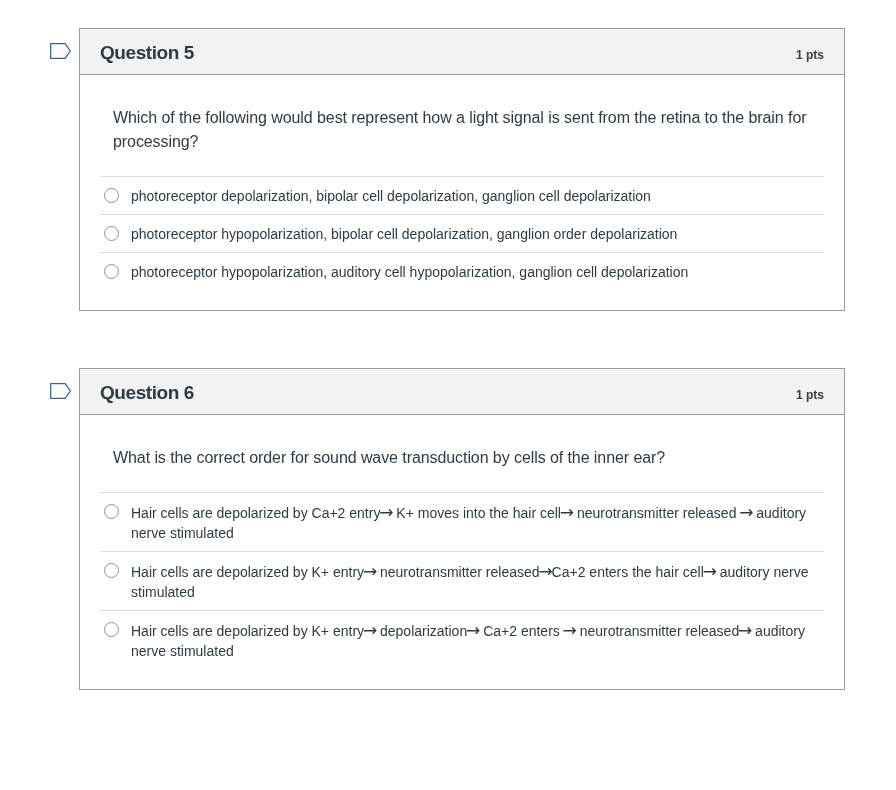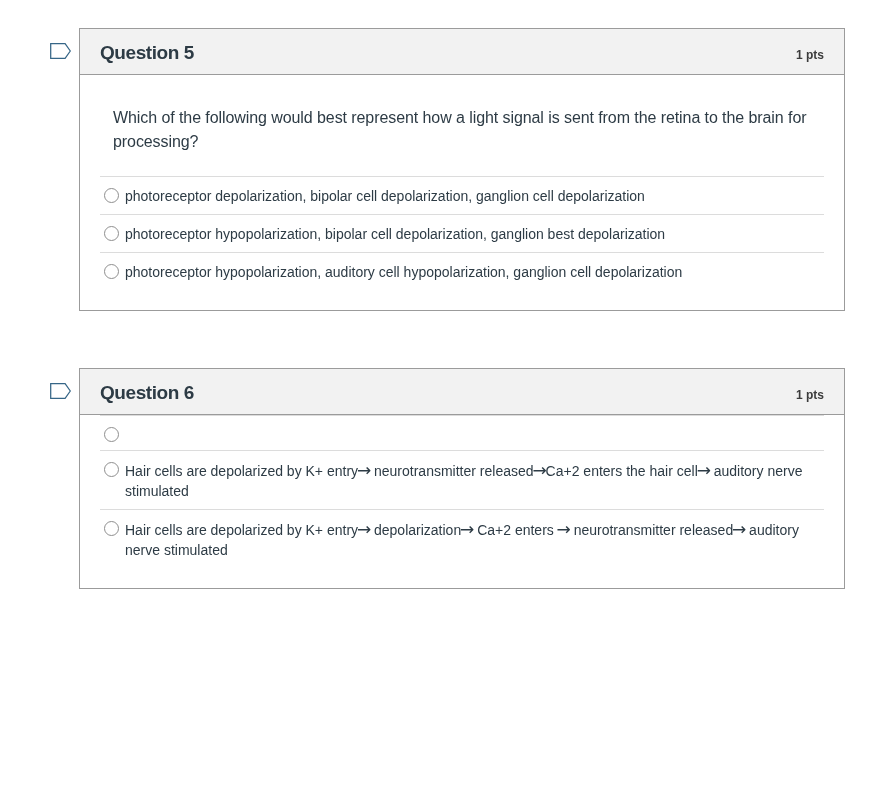--- a/index.html
+++ b/index.html
@@ -91,21 +91,21 @@
   }
   .arrow-glyph {
     font-family: "DejaVu Sans", sans-serif;
     font-size: 17px;
     letter-spacing: 0;
     margin: 0 -1.1px 0 -1.1px;
     position: relative;
     top: -0.5px;
   }
   .answer-text {
-    margin-left: 6px;
+    margin-left: 12px;
     color: #2d3b45;
     font-size: 14px;
     line-height: 20px;
   }
 </style>
 </head>
 <body>
 
 <div class="page">
   <div class="question" id="q0" style="top:28px;">
@@ -118,42 +118,44 @@
     </div>
     <div class="q-body">
       <div class="q-text">Which of the following would best represent how a light signal is sent from the retina to the brain for processing?</div>
       <div class="answers">
         <div class="answer">
           <div class="radio"></div>
           <div class="answer-text">photoreceptor depolarization, bipolar cell depolarization, ganglion cell depolarization</div>
         </div>
         <div class="answer">
           <div class="radio"></div>
-          <div class="answer-text">photoreceptor hypopolarization, bipolar cell depolarization, ganglion best depolarization</div>
+          <div class="answer-text">photoreceptor hypopolarization, bipolar cell depolarization, ganglion order depolarization</div>
         </div>
         <div class="answer">
           <div class="radio"></div>
           <div class="answer-text">photoreceptor hypopolarization, auditory cell hypopolarization, ganglion cell depolarization</div>
         </div>
       </div>
     </div>
   </div>
 
   <div class="question" id="q1" style="top:368px;">
     <svg class="q-flag" viewBox="0 0 21 17">
       <path d="M0.7 0.7 H15.1 L20.3 8.0 L15.1 15.3 H0.7 Z" fill="none" stroke="#366687" stroke-width="1.25"></path>
     </svg>
     <div class="q-header">
       <div class="q-title">Question 6</div>
       <div class="q-points">1 pts</div>
     </div>
     <div class="q-body">
+      <div class="q-text">What is the correct order for sound wave transduction by cells of the inner ear?</div>
       <div class="answers">
         <div class="answer">
           <div class="radio"></div>
+          <div class="answer-text">Hair cells are depolarized by Ca+2 entry<span class="arrow-glyph">→</span> K+ moves into the hair cell<span class="arrow-glyph">→</span> neurotransmitter released <span class="arrow-glyph">→</span> auditory nerve stimulated</div>
         </div>
         <div class="answer">
           <div class="radio"></div>
           <div class="answer-text">Hair cells are depolarized by K+ entry<span class="arrow-glyph">→</span> neurotransmitter released<span class="arrow-glyph">→</span>Ca+2 enters the hair cell<span class="arrow-glyph">→</span> auditory nerve stimulated</div>
         </div>
         <div class="answer">
           <div class="radio"></div>
           <div class="answer-text">Hair cells are depolarized by K+ entry<span class="arrow-glyph">→</span> depolarization<span class="arrow-glyph">→</span> Ca+2 enters <span class="arrow-glyph">→</span> neurotransmitter released<span class="arrow-glyph">→</span> auditory nerve stimulated</div>
         </div>
       </div>

